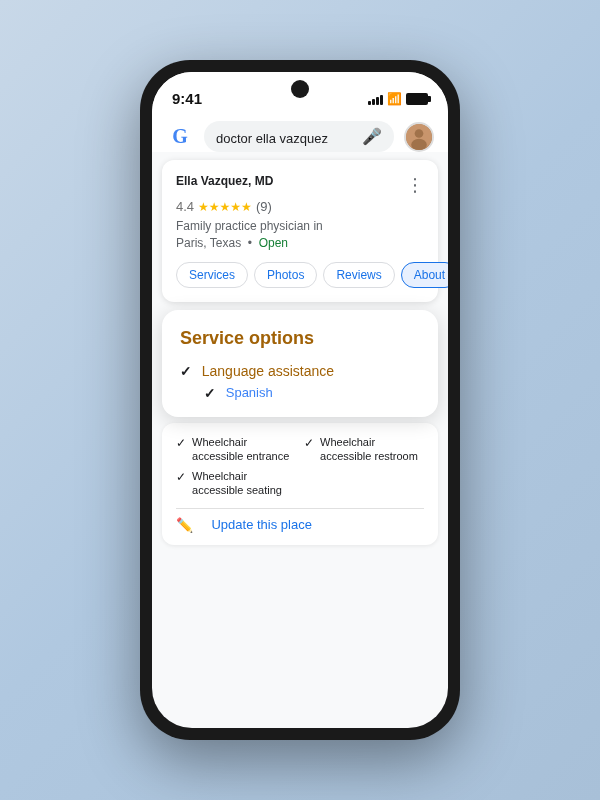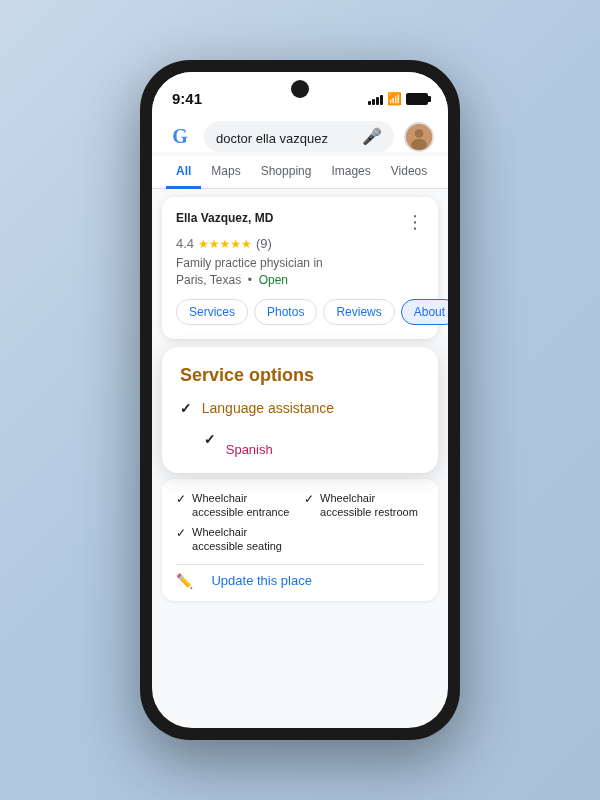--- a/index.html
+++ b/index.html
@@ -313,22 +313,21 @@
     .sub-service {
       margin-left: 24px;
       display: flex;
       align-items: center;
       gap: 10px;
       margin-top: 2px;
     }
 
     .sub-label {
       font-size: 13px;
-      color: #be185d;
-      margin-top: 20px;
+      color: #3b82f6;
     }
 
     
     .bottom-section {
       background: white;
       margin: 6px 10px 0;
       border-radius: 12px;
       padding: 12px 14px;
       box-shadow: 0 1px 4px rgba(0,0,0,0.08);
     }
@@ -414,27 +413,20 @@
       </div>
       <div class="avatar">
         <svg width="30" height="30" viewBox="0 0 30 30">
           <circle cx="15" cy="15" r="15" fill="#c8956c"></circle>
           <circle cx="15" cy="11" r="5" fill="#a0724a"></circle>
           <ellipse cx="15" cy="24" rx="9" ry="7" fill="#a0724a"></ellipse>
         </svg>
       </div>
     </div>
 
-    <div class="search-tabs">
-      <div class="tab active">All</div>
-      <div class="tab">Maps</div>
-      <div class="tab">Shopping</div>
-      <div class="tab">Images</div>
-      <div class="tab">Videos</div>
-    </div>
 
     <div class="card-area">
       <div class="doctor-header">
         <span class="doctor-name">Ella Vazquez, MD</span>
         <span class="more-icon">⋮</span>
       </div>
       <div class="rating-row">
         <span class="rating-number">4.4</span>
         <span class="stars">★★★★★</span>
         <span class="review-count">(9)</span>

